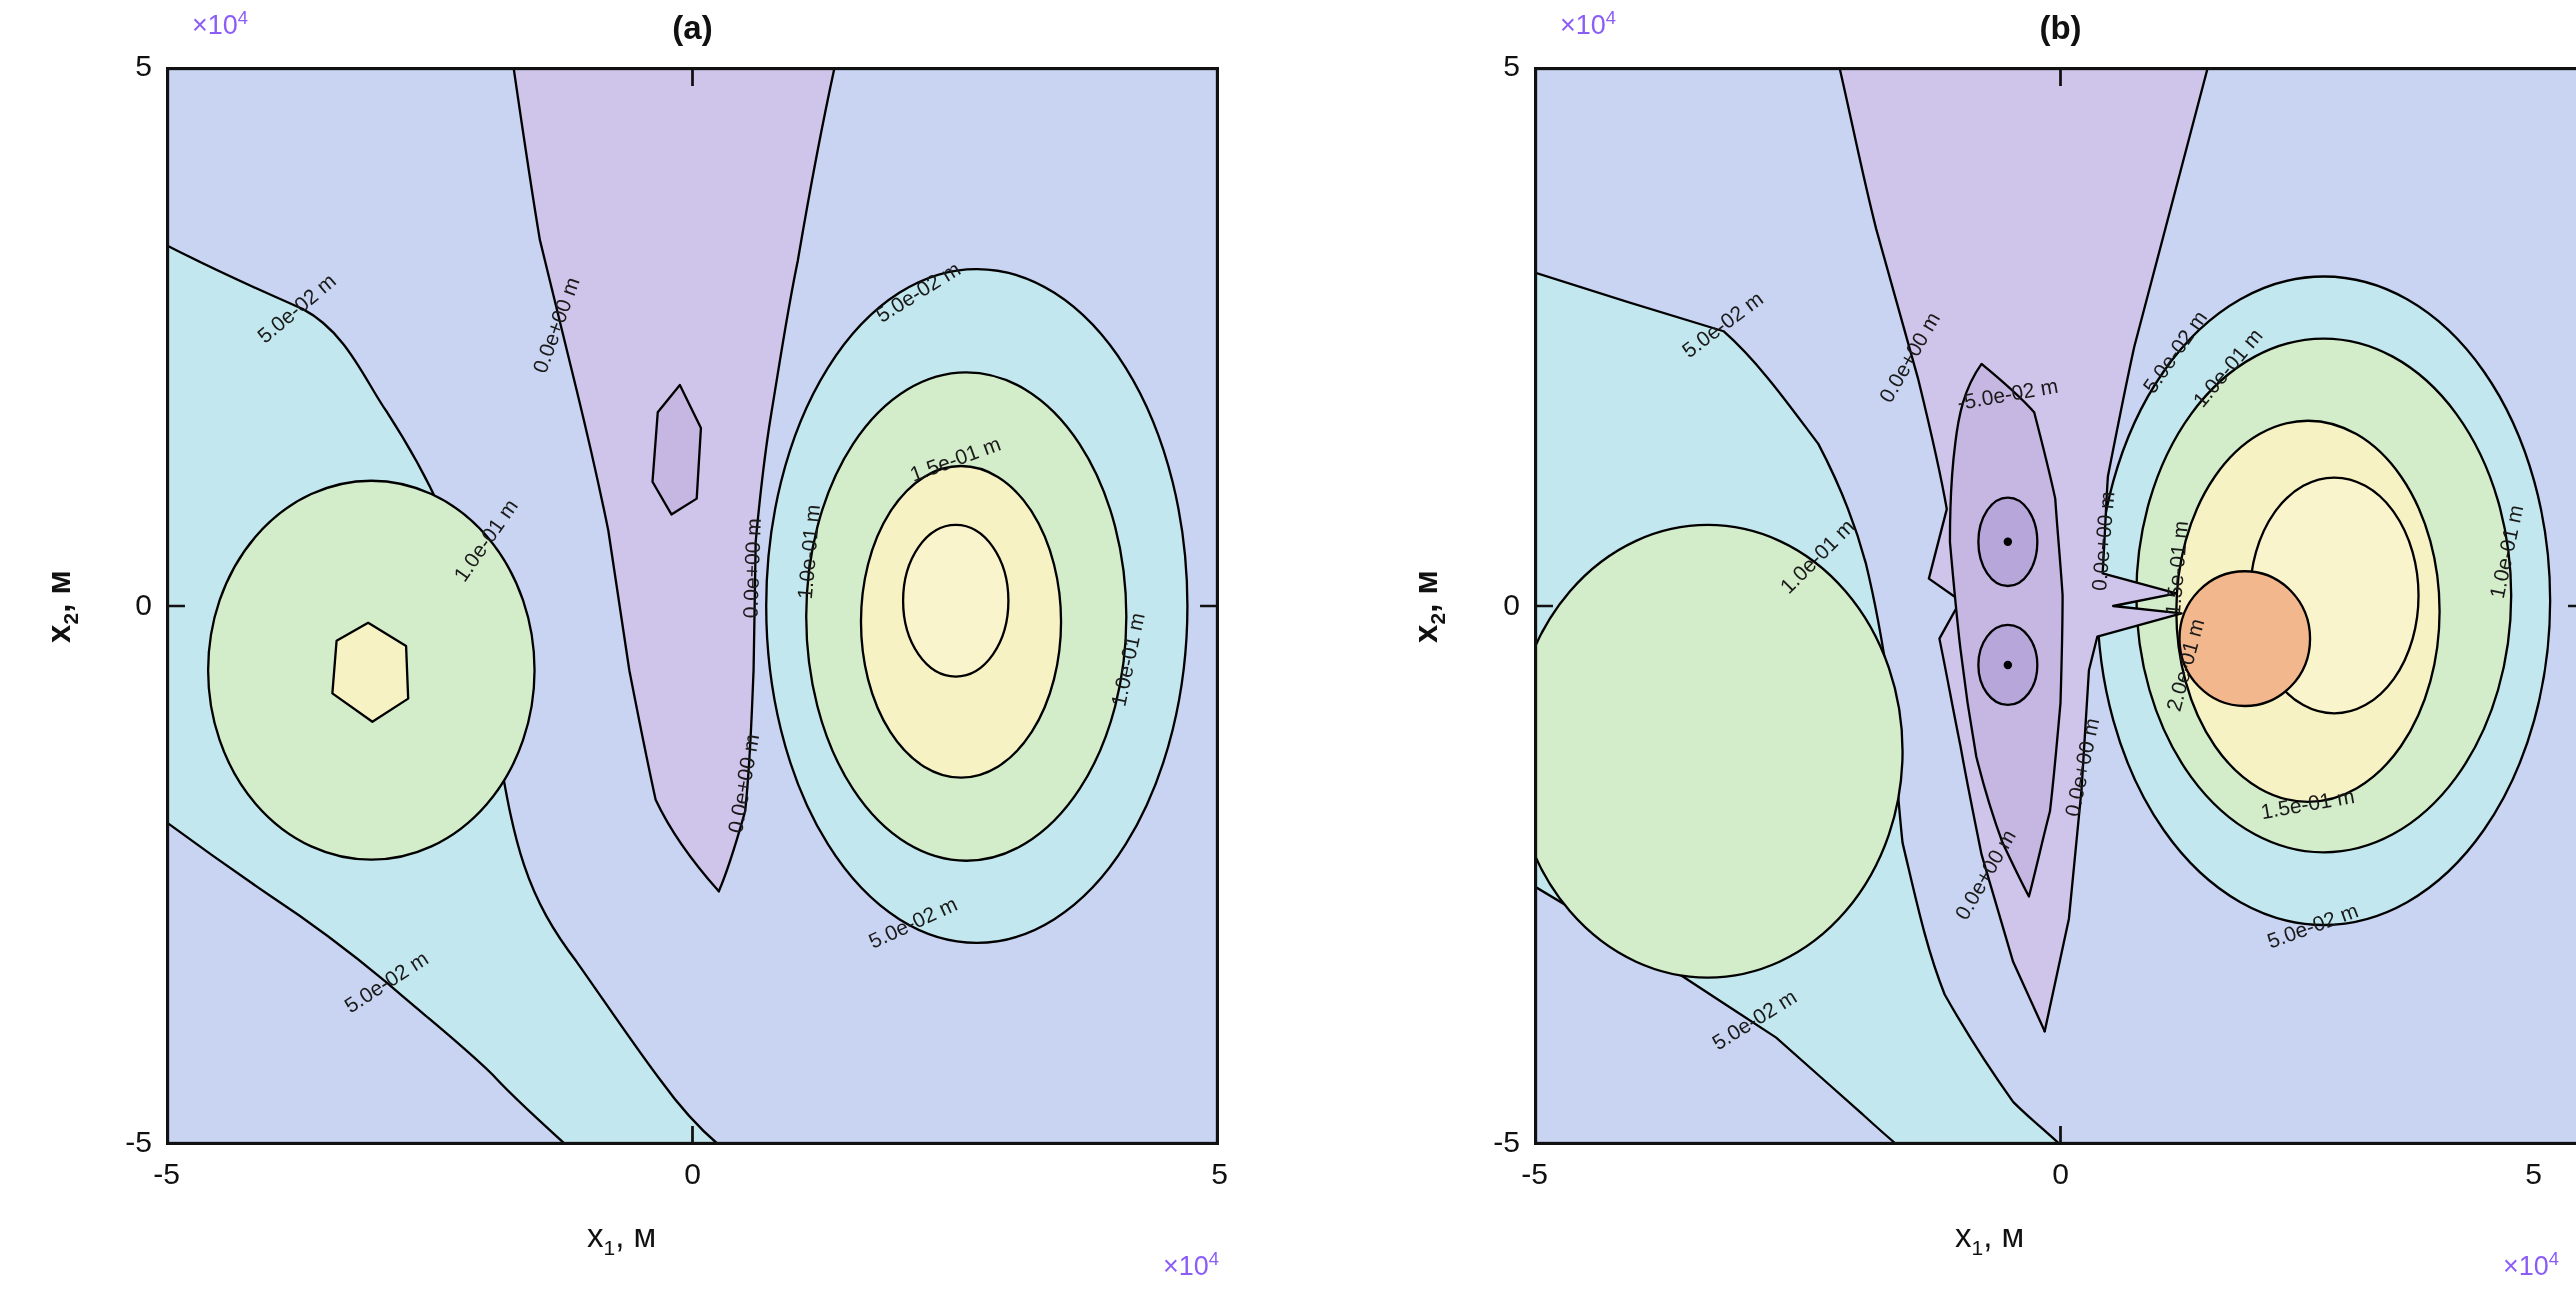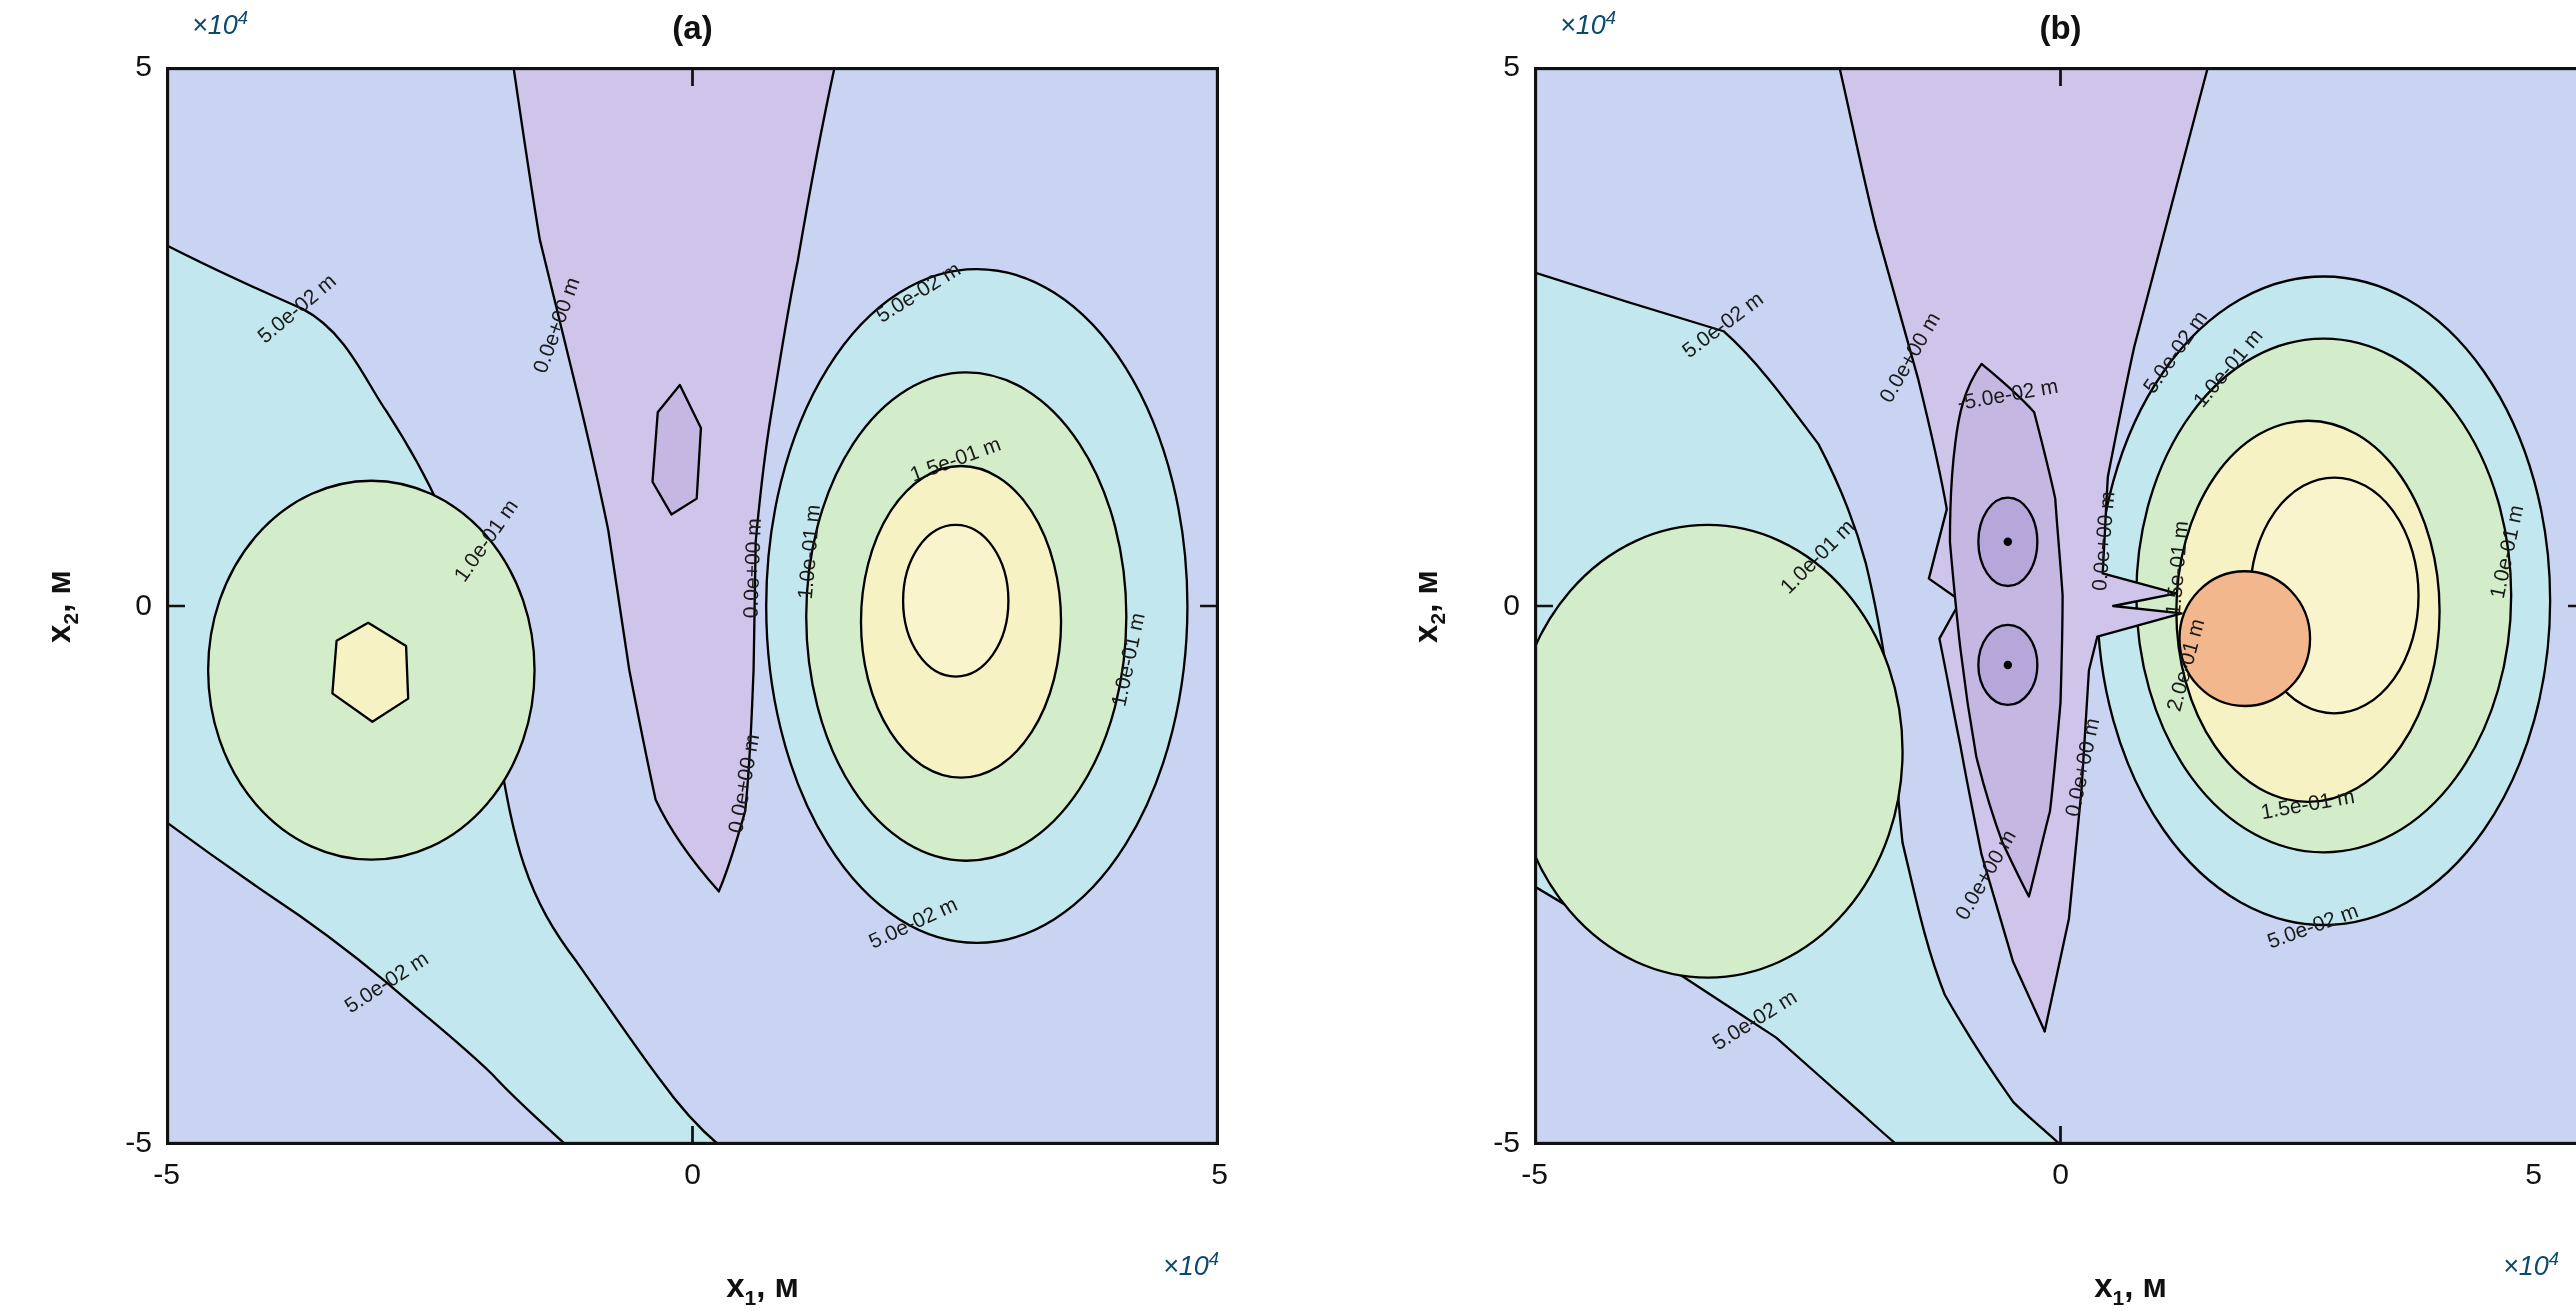--- a/index.html
+++ b/index.html
@@ -4,24 +4,24 @@
 <style>
   html,body{margin:0;padding:0;background:#ffffff;}
   .figure{position:relative;width:2576px;height:1316px;background:#ffffff;overflow:hidden;
           font-family:"Liberation Sans","DejaVu Sans",sans-serif;color:#111;}
   .axes{position:absolute;top:67px;width:1053px;height:1078px;}
   .axes svg{display:block;width:100%;height:100%;}
   .plot-title{position:absolute;top:8.5px;width:1053px;text-align:center;
               font-size:33px;font-weight:bold;color:#111;}
   .tick-x{position:absolute;top:1157px;width:85px;text-align:center;font-size:30px;color:#111;}
   .tick-y{position:absolute;width:81px;text-align:right;font-size:30px;color:#111;}
-  .exp{position:absolute;font-size:27px;color:#0c4a6e;white-space:nowrap;font-style:italic;}
+  .exp{position:absolute;font-size:27px;color:#8b5cf6;white-space:nowrap;}
   .exp sup{font-size:18.4px;}
-  .xlabel{position:absolute;top:1267px;width:212px;text-align:right;
-          font-size:33px;font-weight:bold;color:#111;white-space:nowrap;}
+  .xlabel{position:absolute;top:1217px;width:212px;text-align:left;
+          font-size:33px;font-weight:normal;color:#111;white-space:nowrap;}
   .xlabel sub,.ylabel sub{font-size:21px;}
   .ylabel{position:absolute;top:588px;width:283px;height:37px;text-align:center;
           font-size:33px;font-weight:bold;color:#111;transform:rotate(-90deg);white-space:nowrap;}
   .clabel{font-family:"Liberation Sans","DejaVu Sans",sans-serif;font-size:20px;fill:#1a1a1a;
           text-anchor:middle;dominant-baseline:middle;}
   .cline{fill:none;stroke:#000;stroke-width:2.2;stroke-linejoin:round;stroke-linecap:round;}
   .shape{stroke:#000;stroke-width:2.2;stroke-linejoin:round;}
   .tickmark{stroke:#111;stroke-width:2.6;}
   .frame{fill:none;stroke:#111;stroke-width:3;}
 </style>

